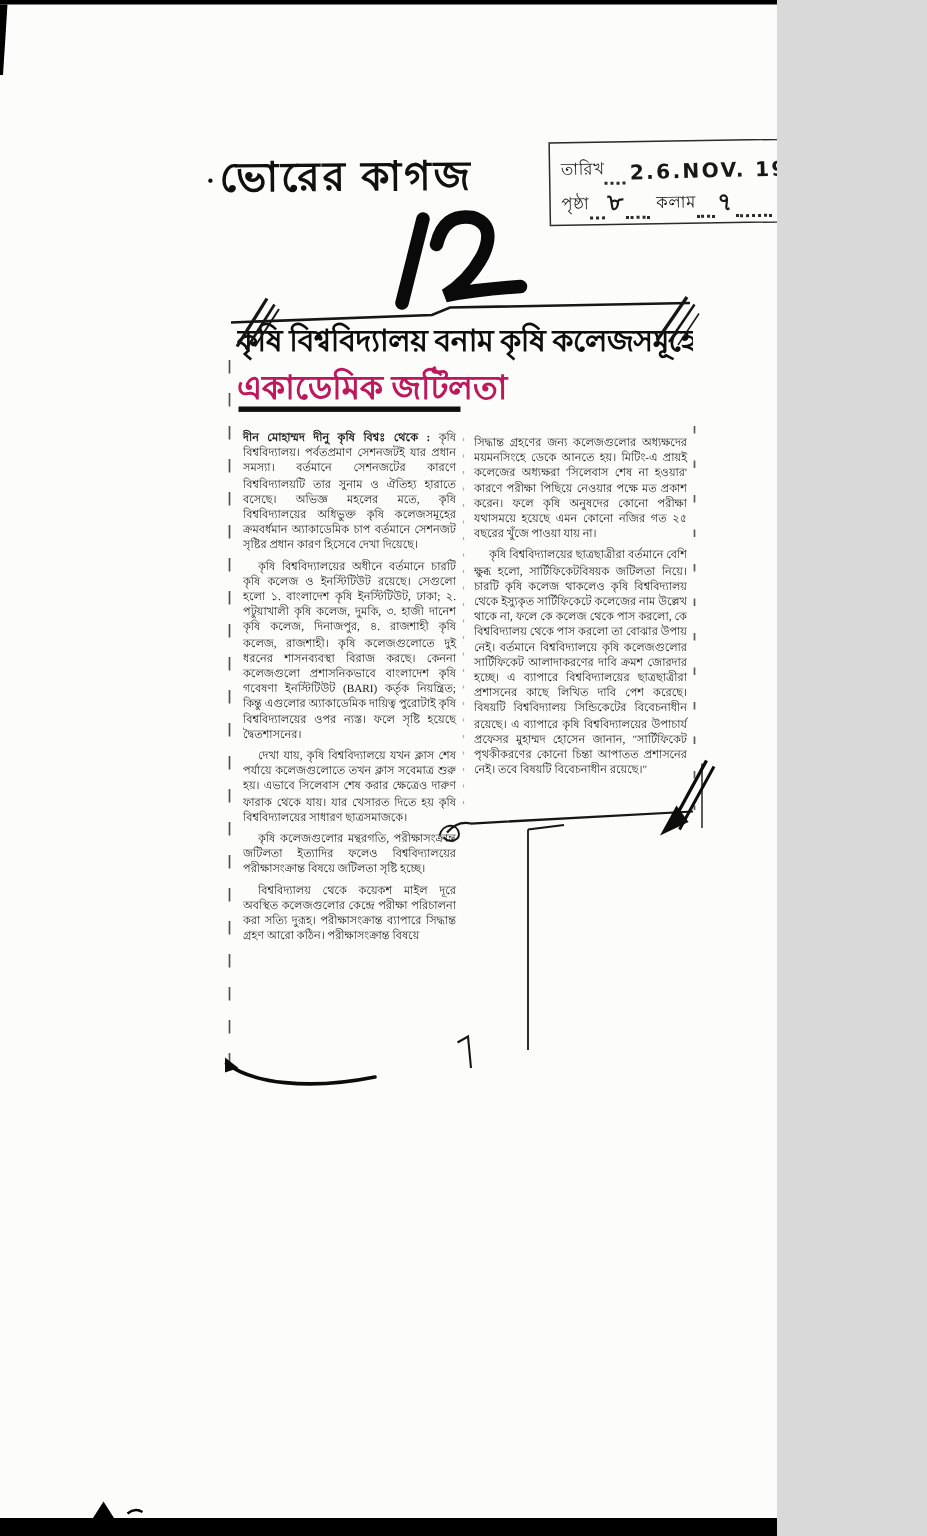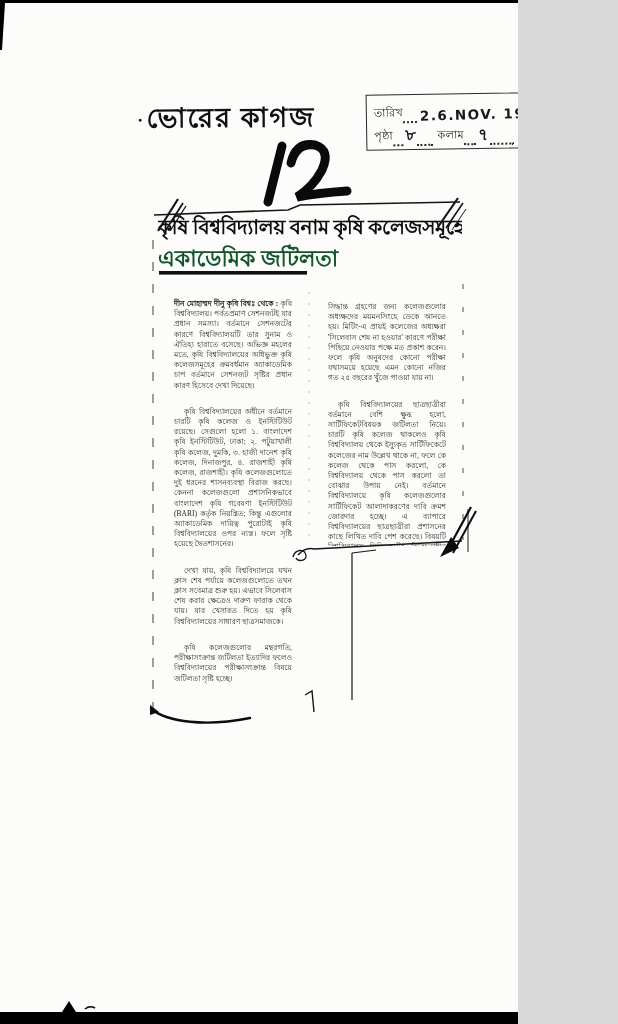--- a/index.html
+++ b/index.html
@@ -19,26 +19,26 @@
               font-size:13.5px;letter-spacing:1.5px;margin:0 3px;transform:rotate(-0.6deg);}
   .hand{font-size:16px;font-weight:bold;display:inline-block;margin:0 2px;
         font-family:"DejaVu Serif",serif;}
   .hand.h8{transform:rotate(-8deg) translateY(3px);}
   .hand.h7{transform:rotate(6deg) translateY(4px);}
   .slabel{letter-spacing:0.5px;margin-top:27px;}
   
   .hl1{left:158px;top:212px;width:304px;height:33px;font-size:20px;font-weight:bold;
        white-space:nowrap;overflow:hidden;letter-spacing:-0.3px;color:#0d0d0d;}
   .hl2{left:158px;top:241px;width:304px;height:31px;font-size:22px;font-weight:bold;
-       white-space:nowrap;overflow:hidden;color:#14532d;}
+       white-space:nowrap;overflow:hidden;color:#be185d;}
   
   .col{font-size:7.5px;line-height:10.2px;text-align:justify;overflow:hidden;color:#1c1c1c;}
   .col-left{left:158px;top:283px;width:150px;height:428px;}
   .col-right{left:312px;top:286px;width:150px;height:260px;}
-  .col p{margin:16px;text-indent:10px;}
+  .col p{margin:4px;text-indent:10px;}
   .col p.first{text-indent:0;}
   .byline{font-weight:bold;}
 </style>
 </head>
 <body>
 
 <div class="page">
 
   <div class="abs masthead">
     <span class="pre">.</span><span>ভোরের কাগজ</span>
@@ -65,20 +65,21 @@
   </div>
 
   <div class="abs hl1">কৃষি বিশ্ববিদ্যালয় বনাম কৃষি কলেজসমূহের</div>
   <div class="abs hl2">একাডেমিক জটিলতা</div>
 
   <div class="abs col col-left">
     <p class="first"><span class="byline">দীন মোহাম্মদ দীনু কৃষি বিশ্বঃ থেকে :</span> <span>কৃষি বিশ্ববিদ্যালয়। পর্বতপ্রমাণ সেশনজটই যার প্রধান সমস্যা। বর্তমানে সেশনজটের কারণে বিশ্ববিদ্যালয়টি তার সুনাম ও ঐতিহ্য হারাতে বসেছে। অভিজ্ঞ মহলের মতে, কৃষি বিশ্ববিদ্যালয়ের অধিভুক্ত কৃষি কলেজসমূহের ক্রমবর্ধমান অ্যাকাডেমিক চাপ বর্তমানে সেশনজট সৃষ্টির প্রধান কারণ হিসেবে দেখা দিয়েছে।</span></p>
     <p>কৃষি বিশ্ববিদ্যালয়ের অধীনে বর্তমানে চারটি কৃষি কলেজ ও ইনস্টিটিউট রয়েছে। সেগুলো হলো ১. বাংলাদেশ কৃষি ইনস্টিটিউট, ঢাকা; ২. পটুয়াখালী কৃষি কলেজ, দুমকি, ৩. হাজী দানেশ কৃষি কলেজ, দিনাজপুর, ৪. রাজশাহী কৃষি কলেজ, রাজশাহী। কৃষি কলেজগুলোতে দুই ধরনের শাসনব্যবস্থা বিরাজ করছে। কেননা কলেজগুলো প্রশাসনিকভাবে বাংলাদেশ কৃষি গবেষণা ইনস্টিটিউট (BARI) কর্তৃক নিয়ন্ত্রিত; কিন্তু এগুলোর অ্যাকাডেমিক দায়িত্ব পুরোটাই কৃষি বিশ্ববিদ্যালয়ের ওপর ন্যস্ত। ফলে সৃষ্টি হয়েছে দ্বৈতশাসনের।</p>
     <p>দেখা যায়, কৃষি বিশ্ববিদ্যালয়ে যখন ক্লাস শেষ পর্যায়ে কলেজগুলোতে তখন ক্লাস সবেমাত্র শুরু হয়। এভাবে সিলেবাস শেষ করার ক্ষেত্রেও দারুণ ফারাক থেকে যায়। যার খেসারত দিতে হয় কৃষি বিশ্ববিদ্যালয়ের সাধারণ ছাত্রসমাজকে।</p>
     <p>কৃষি কলেজগুলোর মন্থরগতি, পরীক্ষাসংক্রান্ত জটিলতা ইত্যাদির ফলেও বিশ্ববিদ্যালয়ের পরীক্ষাসংক্রান্ত বিষয়ে জটিলতা সৃষ্টি হচ্ছে।</p>
+    <p>বিশ্ববিদ্যালয় থেকে কয়েকশ মাইল দূরে অবস্থিত কলেজগুলোর কেন্দ্রে পরীক্ষা পরিচালনা করা সত্যি দুরূহ। পরীক্ষাসংক্রান্ত ব্যাপারে সিদ্ধান্ত গ্রহণ আরো কঠিন। পরীক্ষাসংক্রান্ত বিষয়ে</p>
   </div>
 
   <div class="abs col col-right">
     <p class="first">সিদ্ধান্ত গ্রহণের জন্য কলেজগুলোর অধ্যক্ষদের ময়মনসিংহে ডেকে আনতে হয়। মিটিং-এ প্রায়ই কলেজের অধ্যক্ষরা 'সিলেবাস শেষ না হওয়ার' কারণে পরীক্ষা পিছিয়ে নেওয়ার পক্ষে মত প্রকাশ করেন। ফলে কৃষি অনুষদের কোনো পরীক্ষা যথাসময়ে হয়েছে এমন কোনো নজির গত ২৫ বছরের খুঁজে পাওয়া যায় না।</p>
     <p>কৃষি বিশ্ববিদ্যালয়ের ছাত্রছাত্রীরা বর্তমানে বেশি ক্ষুব্ধ হলো, সার্টিফিকেটবিষয়ক জটিলতা নিয়ে। চারটি কৃষি কলেজ থাকলেও কৃষি বিশ্ববিদ্যালয় থেকে ইস্যুকৃত সার্টিফিকেটে কলেজের নাম উল্লেখ থাকে না, ফলে কে কলেজ থেকে পাস করলো, কে বিশ্ববিদ্যালয় থেকে পাস করলো তা বোঝার উপায় নেই। বর্তমানে বিশ্ববিদ্যালয়ে কৃষি কলেজগুলোর সার্টিফিকেট আলাদাকরণের দাবি ক্রমশ জোরদার হচ্ছে। এ ব্যাপারে বিশ্ববিদ্যালয়ের ছাত্রছাত্রীরা প্রশাসনের কাছে লিখিত দাবি পেশ করেছে। বিষয়টি বিশ্ববিদ্যালয় সিন্ডিকেটের বিবেচনাধীন রয়েছে। এ ব্যাপারে কৃষি বিশ্ববিদ্যালয়ের উপাচার্য প্রফেসর মুহাম্মদ হোসেন জানান, "সার্টিফিকেট পৃথকীকরণের কোনো চিন্তা আপাতত প্রশাসনের নেই। তবে বিষয়টি বিবেচনাধীন রয়েছে।"</p>
   </div>
 
   <svg class="abs" style="left:0;top:0" width="618" height="1024" viewBox="0 0 618 1024">
 
     <g>

